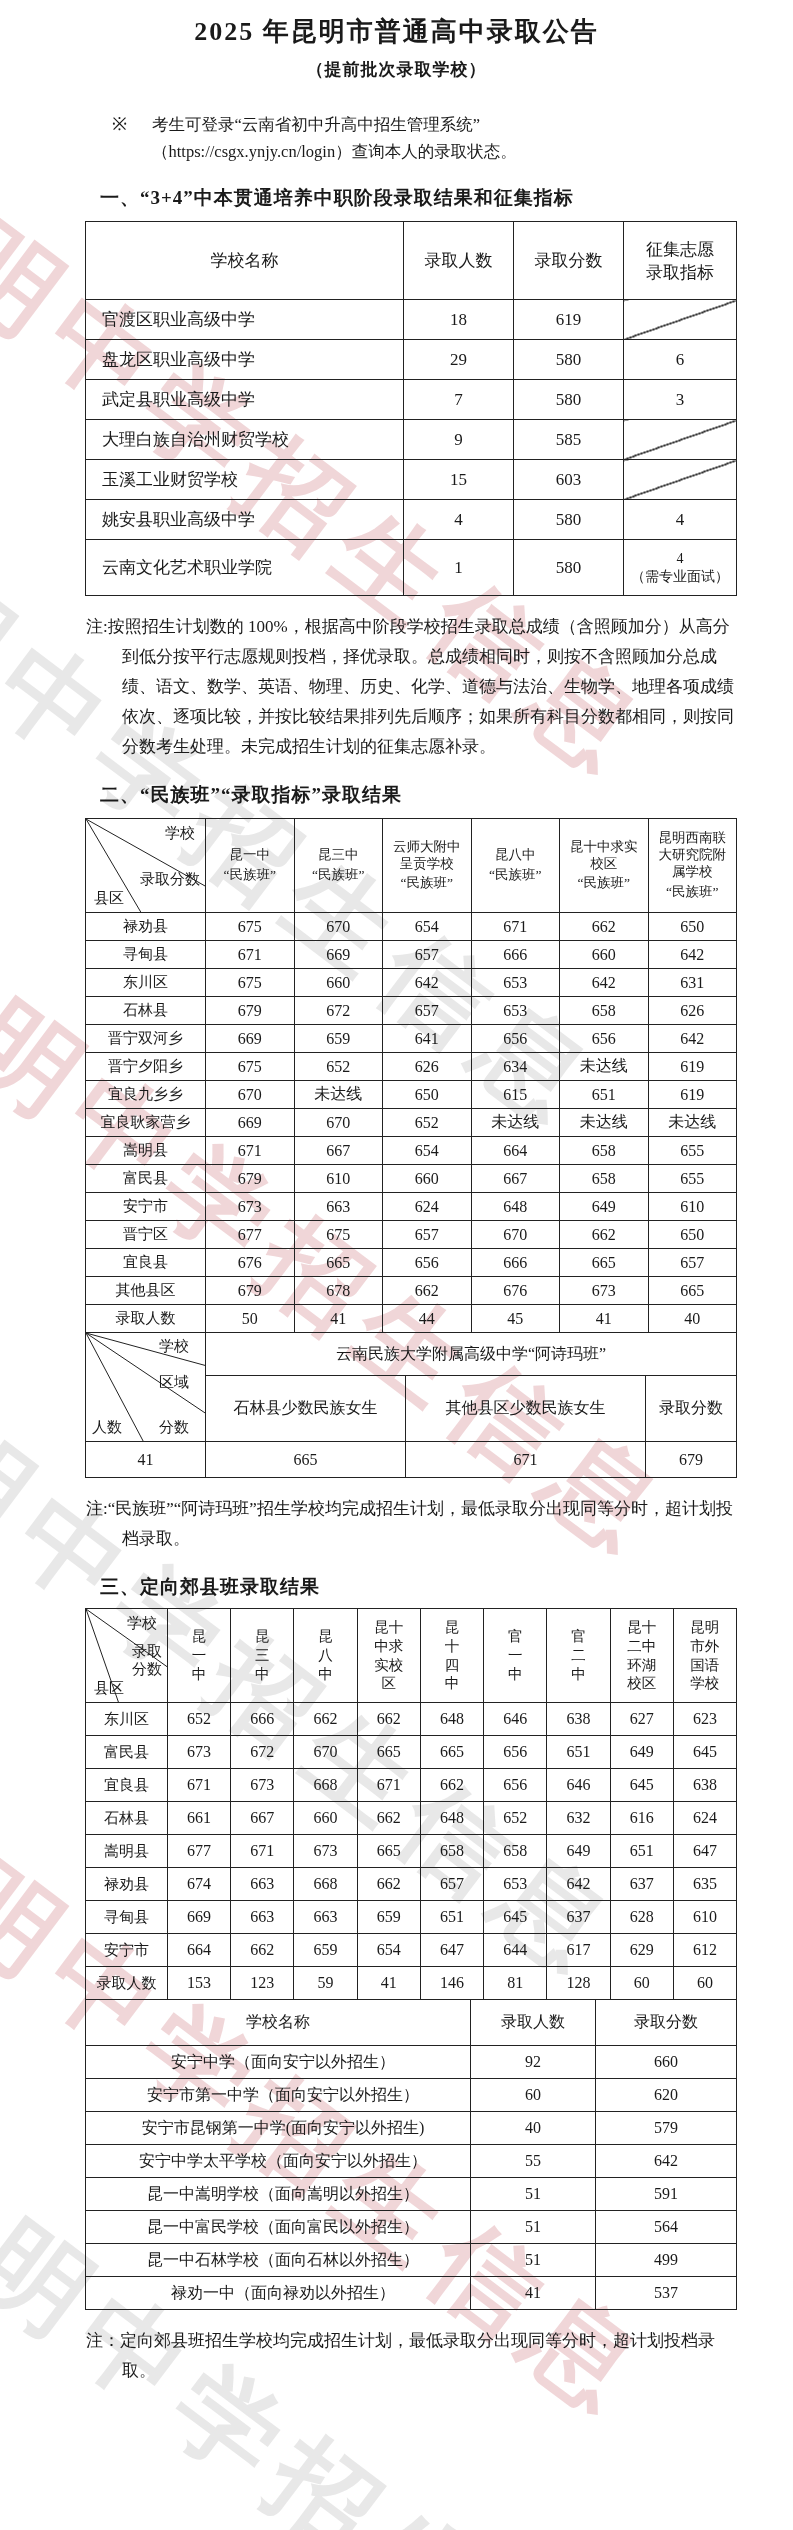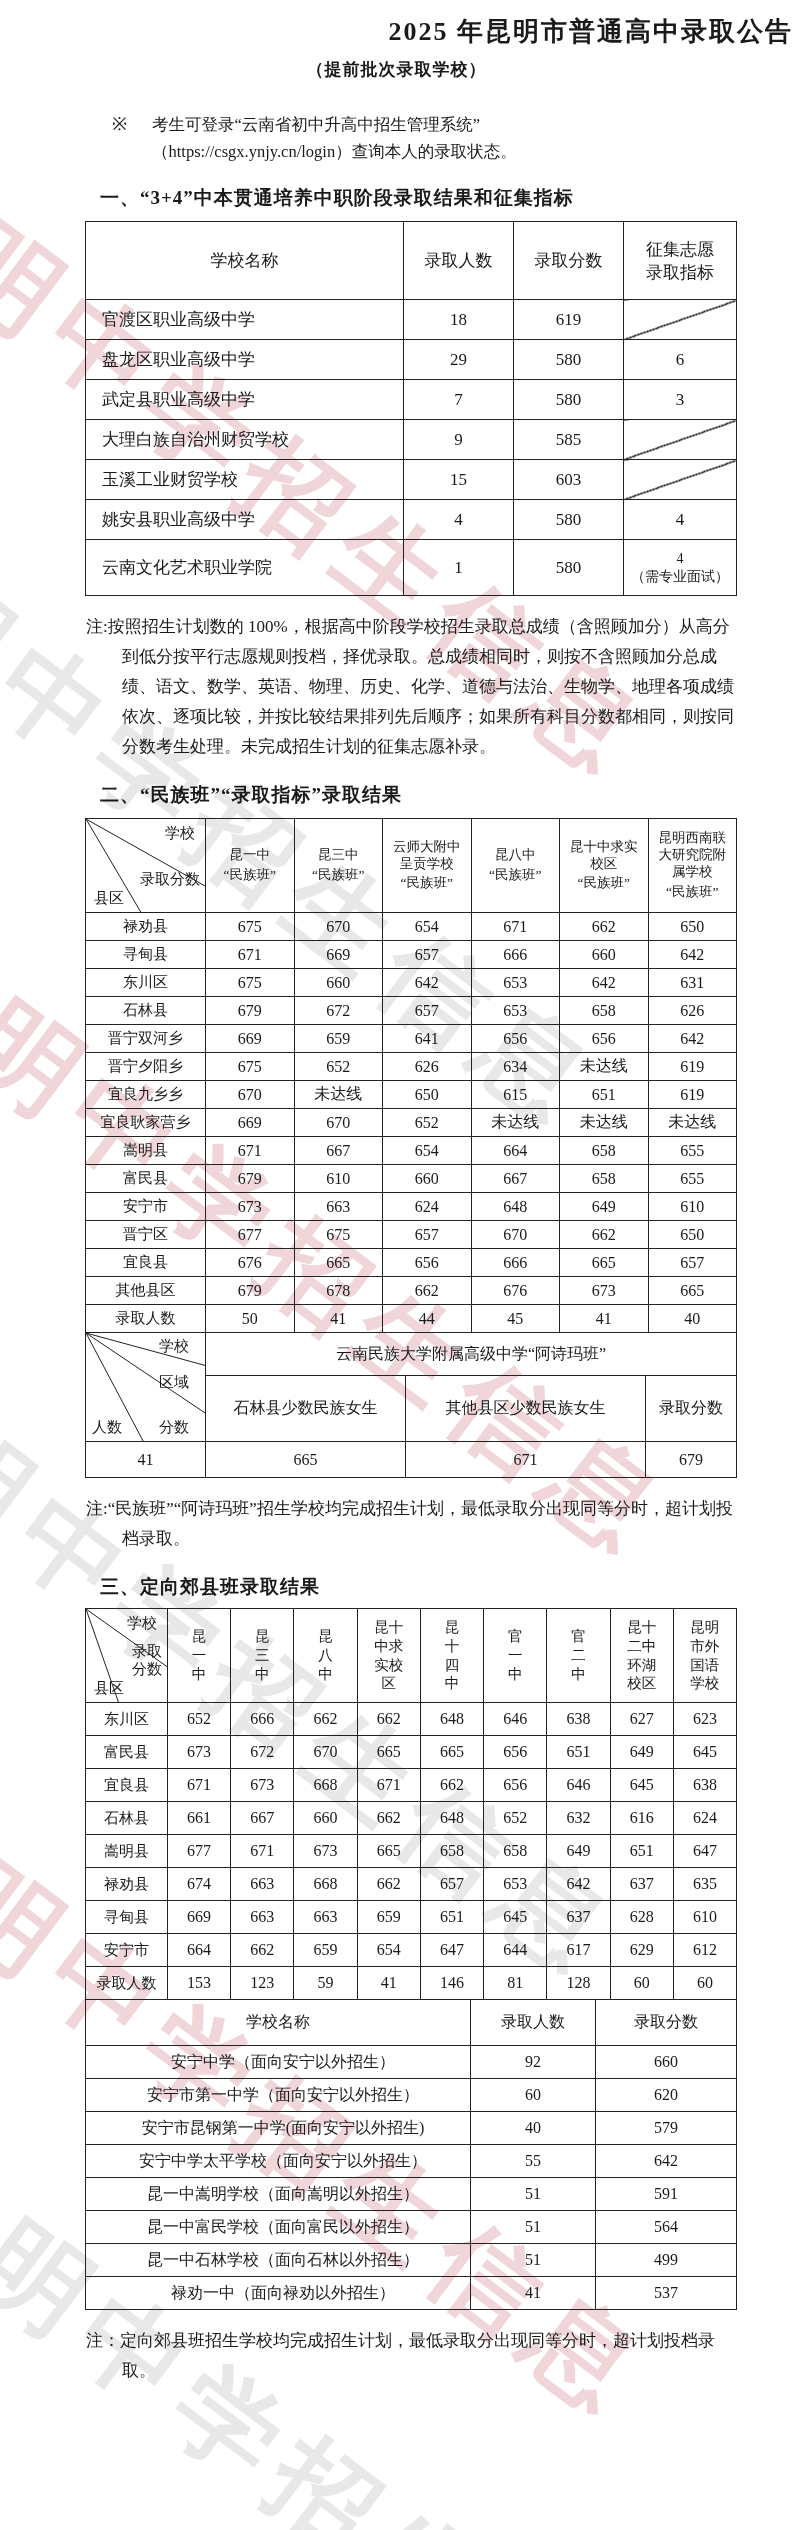--- a/index.html
+++ b/index.html
@@ -15,21 +15,21 @@
   .wm span:nth-child(odd){color:rgba(201,106,114,0.28)}
   .wm span:nth-child(even){color:rgba(150,150,150,0.22)}
   .wm span:nth-child(1){left:-90px;top:120px}
   .wm span:nth-child(2){left:-140px;top:470px}
   .wm span:nth-child(3){left:-70px;top:900px}
   .wm span:nth-child(4){left:-120px;top:1320px}
   .wm span:nth-child(5){left:-90px;top:1760px}
   .wm span:nth-child(6){left:-60px;top:2120px}
 
   .content{position:relative;z-index:1}
-  .title{font-size:26px;font-weight:bold;text-align:right;margin:14px 0 0;letter-spacing:2px}
+  .title{font-size:26px;font-weight:bold;text-align:center;margin:14px 16px 0;letter-spacing:2px}
   .subtitle{font-size:17px;font-weight:bold;text-align:center;margin-top:9px;letter-spacing:1px}
 
   .notice{margin:30px 0 0 112px;width:575px;font-size:16.5px;line-height:27px;display:flex}
   .notice .sym{width:40px;flex:none;font-size:18px}
   .notice .url{text-decoration:none;color:#1a1a1a}
 
   .sec-heading{font-size:19px;font-weight:bold;margin:20px 0 0 100px;letter-spacing:1px}
 
   table{border-collapse:collapse;table-layout:fixed;width:652px;margin-left:85px}
   th,td{border:1px solid #222;text-align:center;padding:1px 2px;white-space:pre-line;overflow:hidden;font-weight:normal}

